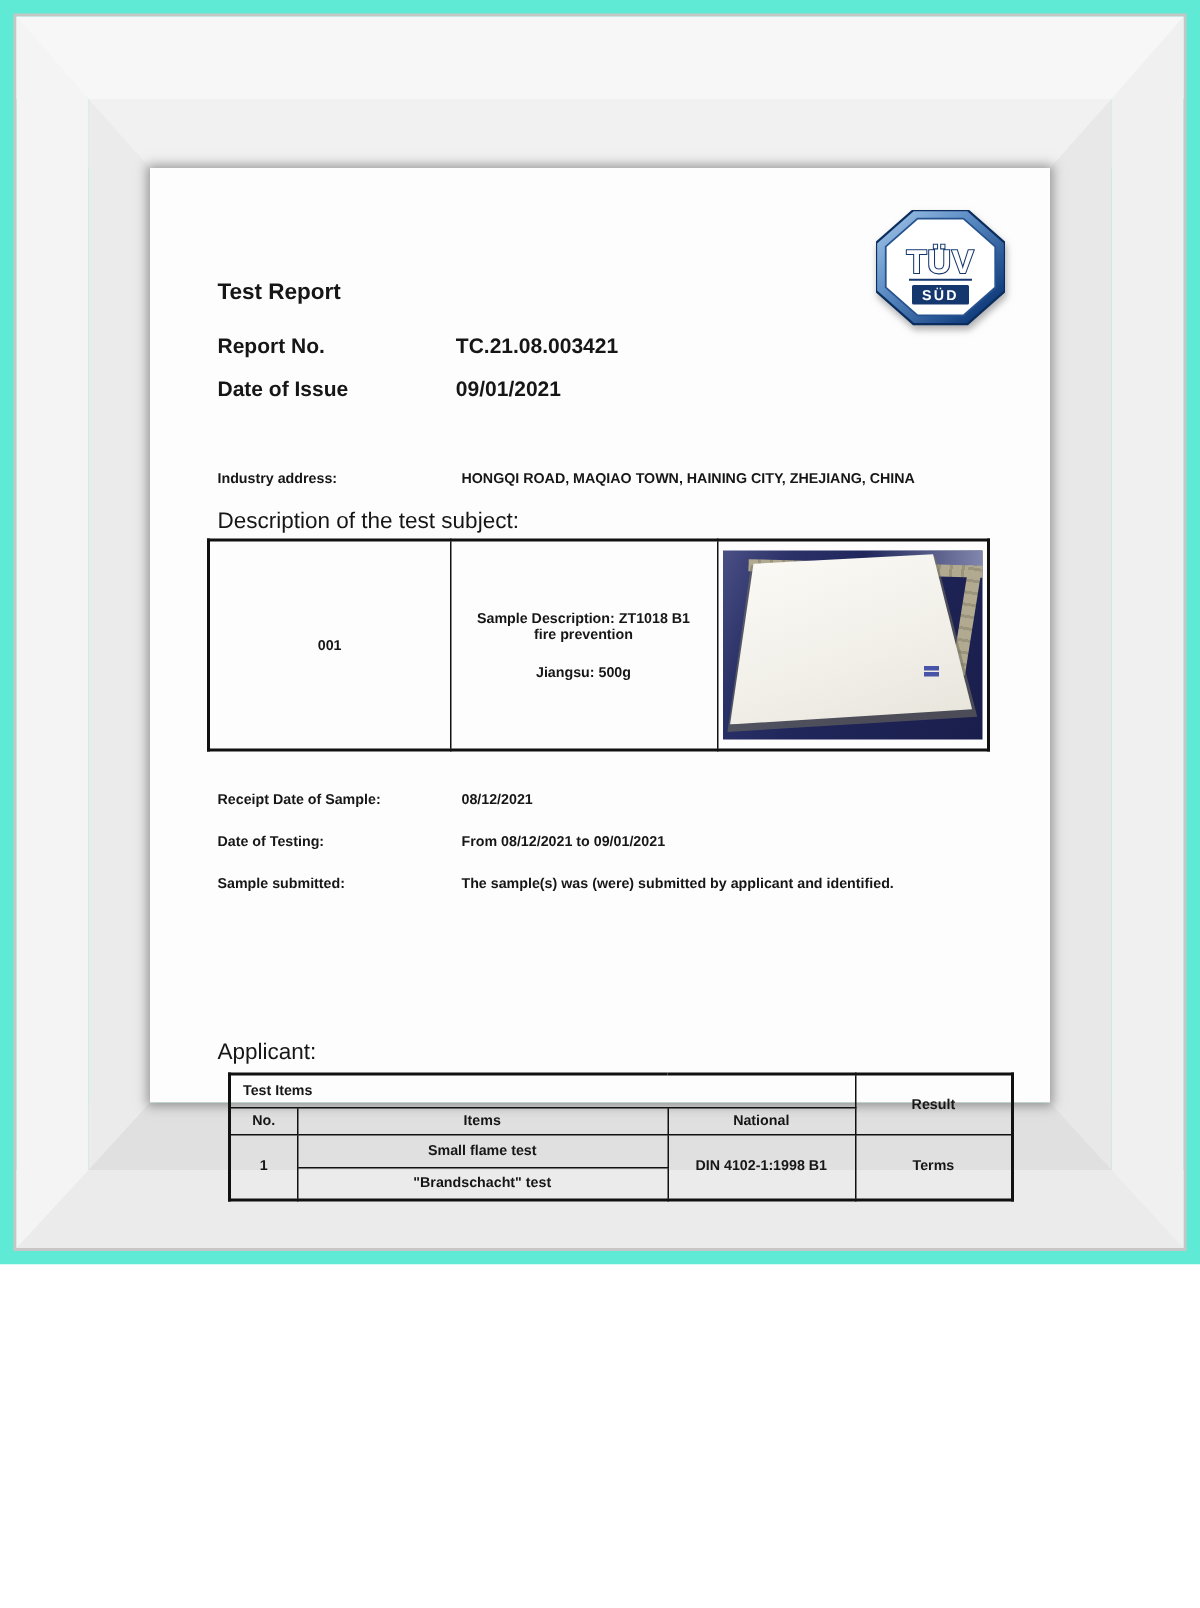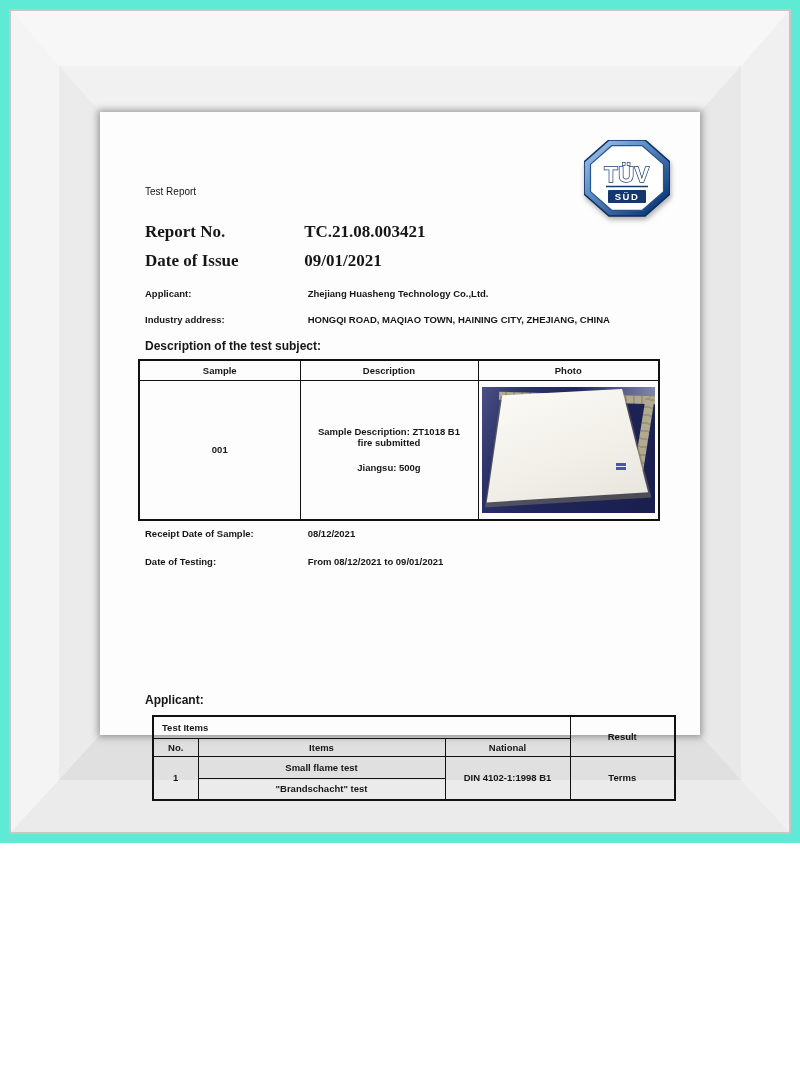--- a/index.html
+++ b/index.html
@@ -10,29 +10,29 @@
   .f1{position:absolute;inset:11px;border-style:solid;
       border-width:55px 48px 52px 48px;
       border-color:#f7f7f7 #f0f0f0 #ebebeb #f4f4f4;}
   .f2{position:absolute;inset:0;border-style:solid;
       border-width:46px 41px 45px 41px;
       border-color:#f1f1f1 #e8e8e8 #e0e0e0 #ecebeb;}
   
   .document{position:absolute;inset:0;background:#fdfdfd;
             box-shadow:0 0 7px 2px rgba(70,70,70,.5);}
   .abs{position:absolute;}
-  .title{left:45px;top:74px;font-size:10px;font-weight:400;}
+  .title{left:45px;top:74px;font-size:15px;font-weight:700;}
   .kv{position:absolute;left:45px;white-space:nowrap;}
   .kv .lbl{display:inline-block;font-weight:700;}
-  .kv.lg{font-size:17px;font-family:Liberation Serif, serif;}
+  .kv.lg{font-size:14px;}
   .kv.lg .lbl{width:155px;}
   .kv.sm{font-size:9.5px;}
   .kv.sm .lbl{width:160px;}
   .kv .val{font-weight:700;}
-  .sect{left:45px;font-size:12px;font-weight:700;}
+  .sect{left:45px;font-size:15px;font-weight:400;}
   
   table{border-collapse:collapse;table-layout:fixed;}
   .t1{position:absolute;left:38px;top:247px;width:520px;}
   .t2{position:absolute;left:52px;top:603px;width:522px;}
   td{border:1.5px solid #111;font-size:9.5px;font-weight:700;text-align:center;
      vertical-align:middle;padding:0;}
   .t1 td,.t2 td{color:#161616;}
   .t1{border:2px solid #111;}
   .t2{border:2px solid #111;}
   .t1 .hd{height:20px;}
@@ -101,46 +101,37 @@
         <div class="abs title">Test Report</div>
 
         <div class="kv lg" style="top:110px">
           <span class="lbl">Report No.</span>
           <span class="val">TC.21.08.003421</span>
         </div>
         <div class="kv lg" style="top:139px">
           <span class="lbl">Date of Issue</span>
           <span class="val">09/01/2021</span>
         </div>
-        <div class="kv sm" style="top:176px">
-          <span class="lbl">Applicant:</span>
-          <span class="val">Zhejiang Huasheng Technology Co.,Ltd.</span>
-        </div>
         <div class="kv sm" style="top:202px">
           <span class="lbl">Industry address:</span>
           <span class="val">HONGQI ROAD, MAQIAO TOWN, HAINING CITY, ZHEJIANG, CHINA</span>
         </div>
         <div class="abs sect" style="top:227px">Description of the test subject:</div>
 
         <table class="t1">
           <colgroup>
               <col style="width:161px">
               <col style="width:178px">
               <col style="width:181px">
             </colgroup>
           <tbody>
-              <tr class="hd">
-            <td>Sample</td>
-            <td>Description</td>
-            <td>Photo</td>
-          </tr>
           <tr class="body">
             <td>001</td>
             <td class="desc-cell">
-              <div>Sample Description: ZT1018 B1 fire submitted</div>
+              <div>Sample Description: ZT1018 B1 fire prevention</div>
               <div class="desc-gap"></div>
               <div>Jiangsu: 500g</div>
             </td>
             <td class="photo-wrap">
               <div class="photo">
                 <div class="streak"></div>
                 <div class="ruler-h"></div>
                 <div class="ruler-v"></div>
                 <div class="sheet-shadow"></div>
                 <div class="sheet"></div>
@@ -151,20 +142,24 @@
         </tbody>
           </table>
 
         <div class="kv sm" style="top:416px">
           <span class="lbl">Receipt Date of Sample:</span>
           <span class="val">08/12/2021</span>
         </div>
         <div class="kv sm" style="top:444px">
           <span class="lbl">Date of Testing:</span>
           <span class="val">From 08/12/2021 to 09/01/2021</span>
+        </div>
+        <div class="kv sm" style="top:472px">
+          <span class="lbl">Sample submitted:</span>
+          <span class="val">The sample(s) was (were) submitted by applicant and identified.</span>
         </div>
 
         <div class="abs sect" style="top:581px">Applicant:</div>
 
         <table class="t2">
           <colgroup>
               <col style="width:45px">
               <col style="width:247px">
               <col style="width:125px">
               <col style="width:105px">

